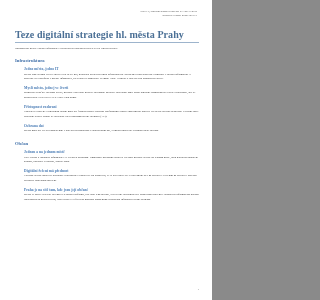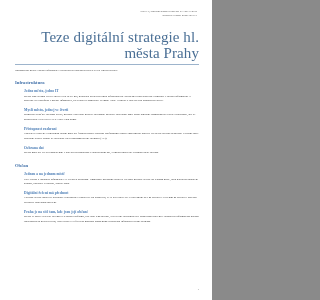--- a/index.html
+++ b/index.html
@@ -27,25 +27,25 @@
     color: #3b3b3b;
     font-size: 2.45px;
     line-height: 1.58;
     letter-spacing: 0.01px;
     margin: 2px 2px 0 0;
   }
   .meta div { white-space: nowrap; }
   
   .doc-title {
     margin: 11px 0 0 0;
-    font-size: 15px;
-    font-weight: normal;
+    font-size: 10px;
+    font-weight: bold;
     color: #4a6f95;
     letter-spacing: 0.08px;
-    text-align: right;
+    text-align: left;
     line-height: 1.1;
   }
   .title-rule {
     margin-top: 2.5px;
     border-bottom: 0.7px solid #9db4cc;
     width: 100%;
   }
   .doc-subtitle {
     margin: 3.5px 0 0 0;
     font-size: 2.6px;

